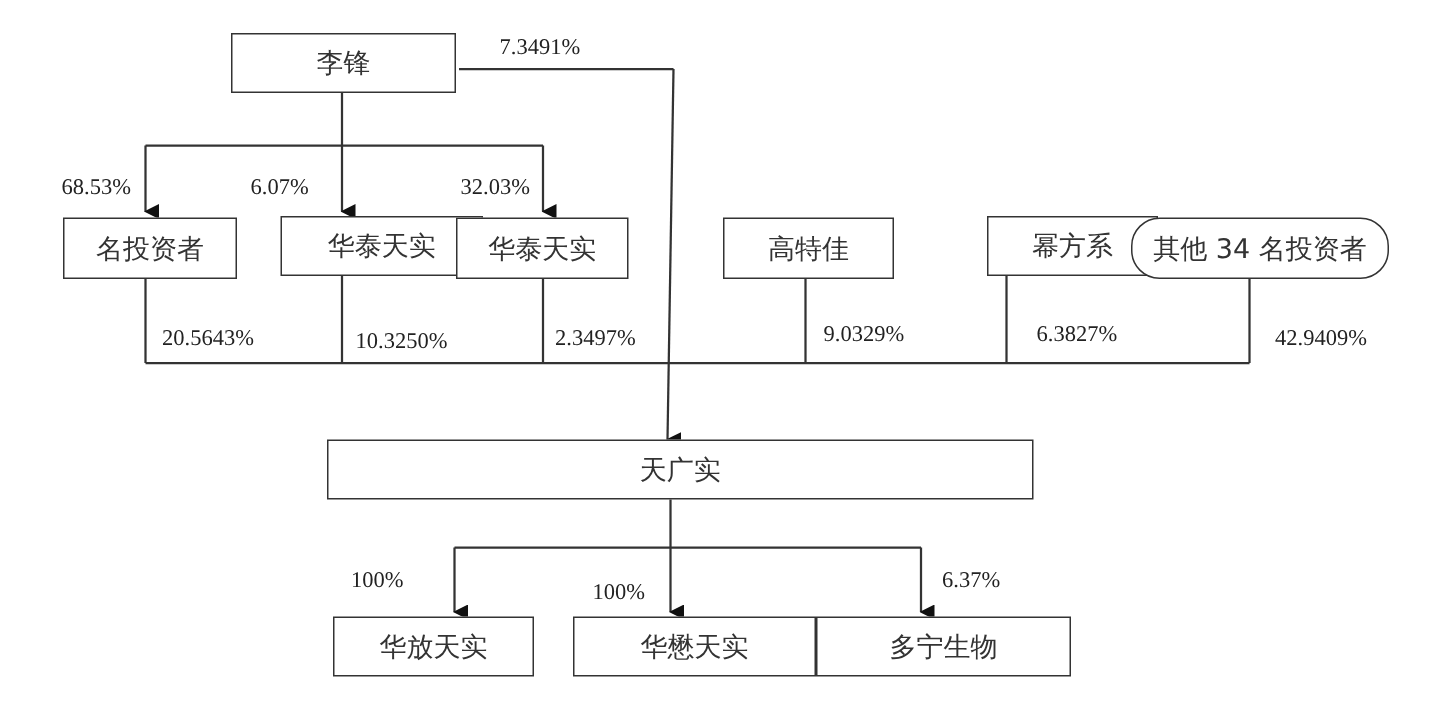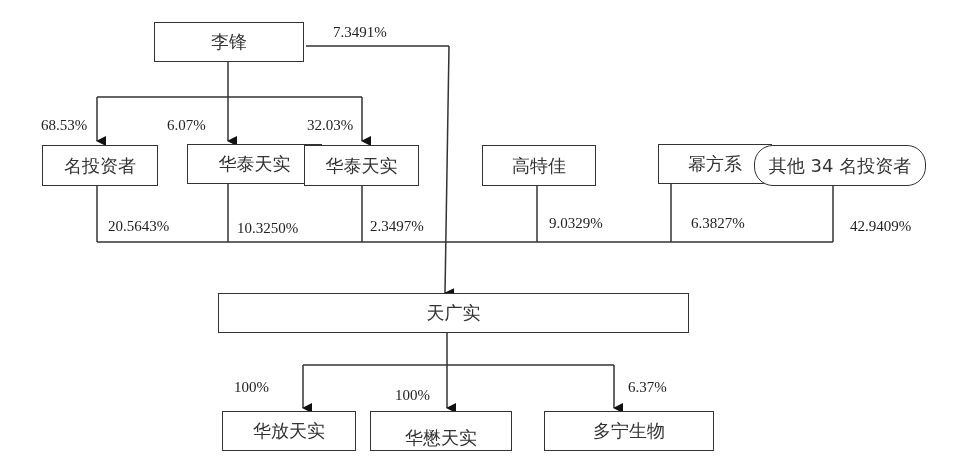--- a/index.html
+++ b/index.html
@@ -85,18 +85,18 @@
   <span>天广实</span>
 </div>
 
 <div class="pct" style="left:234px;top:379px;">100%</div>
 <div class="pct" style="left:395px;top:387px;">100%</div>
 <div class="pct" style="left:628px;top:379px;">6.37%</div>
 
 <div class="box" style="left:222px;top:411px;width:134px;height:40px;">
   <span>华放天实</span>
 </div>
-<div class="box" style="left:370px;top:411px;width:142px;height:40px;align-items:flex-end;">
+<div class="box" style="left:382px;top:411px;width:162px;height:40px;">
   <span>华懋天实</span>
 </div>
 <div class="box" style="left:544px;top:411px;width:170px;height:40px;">
   <span>多宁生物</span>
 </div>
 
 </body></html>

